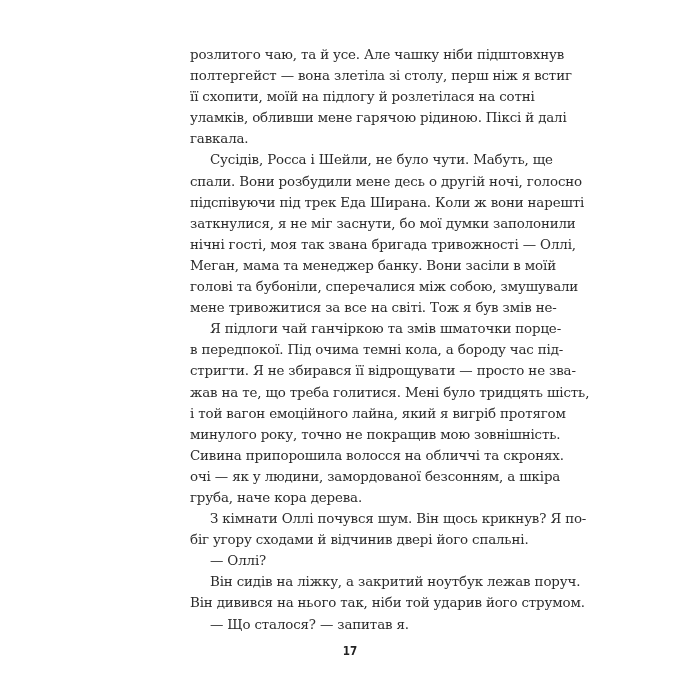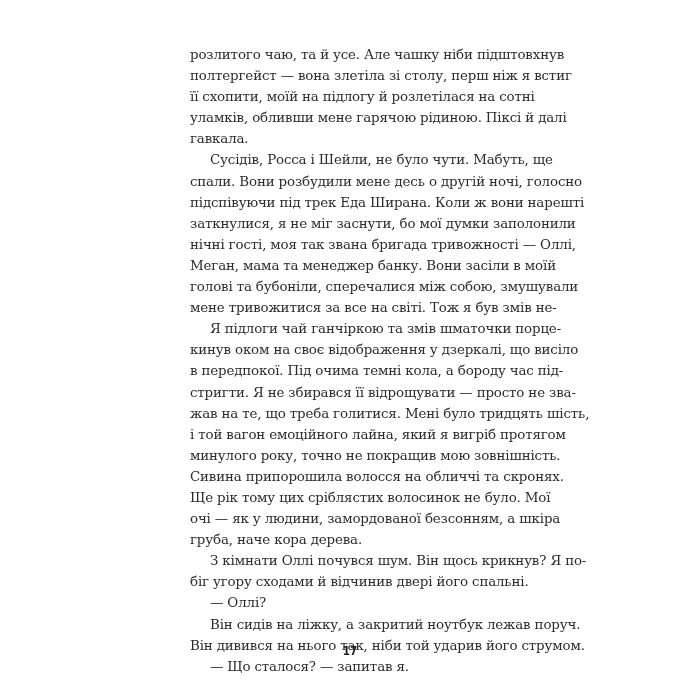--- a/index.html
+++ b/index.html
@@ -31,28 +31,26 @@
     <span class="line last">гавкала.</span>
     <span class="line indent">Сусідів, Росса і Шейли, не було чути. Мабуть, ще</span>
     <span class="line">спали. Вони розбудили мене десь о другій ночі, голосно</span>
     <span class="line">підспівуючи під трек Еда Ширана. Коли ж вони нарешті</span>
     <span class="line">заткнулися, я не міг заснути, бо мої думки заполонили</span>
     <span class="line">нічні гості, моя так звана бригада тривожності — Оллі,</span>
     <span class="line">Меган, мама та менеджер банку. Вони засіли в моїй</span>
     <span class="line">голові та бубоніли, сперечалися між собою, змушували</span>
     <span class="line">мене тривожитися за все на світі. Тож я був змів не-</span>
     <span class="line indent">Я підлоги чай ганчіркою та змів шматочки порце-</span>
-    <span class="line">кинув оком на своє відображення у дзеркалі, що висіло</span>
     <span class="line">в передпокої. Під очима темні кола, а бороду час під-</span>
     <span class="line">стригти. Я не збирався її відрощувати — просто не зва-</span>
     <span class="line">жав на те, що треба голитися. Мені було тридцять шість,</span>
     <span class="line">і той вагон емоційного лайна, який я вигріб протягом</span>
     <span class="line">минулого року, точно не покращив мою зовнішність.</span>
     <span class="line">Сивина припорошила волосся на обличчі та скронях.</span>
-    <span class="line">Ще рік тому цих сріблястих волосинок не було. Мої</span>
     <span class="line">очі — як у людини, замордованої безсонням, а шкіра</span>
     <span class="line last">груба, наче кора дерева.</span>
     <span class="line indent">З кімнати Оллі почувся шум. Він щось крикнув? Я по-</span>
     <span class="line last">біг угору сходами й відчинив двері його спальні.</span>
     <span class="line indent last">— Оллі?</span>
     <span class="line indent">Він сидів на ліжку, а закритий ноутбук лежав поруч.</span>
     <span class="line last">Він дивився на нього так, ніби той ударив його струмом.</span>
     <span class="line indent last">— Що сталося? — запитав я.</span>
   </div>
 <div class="page-number">17</div>

